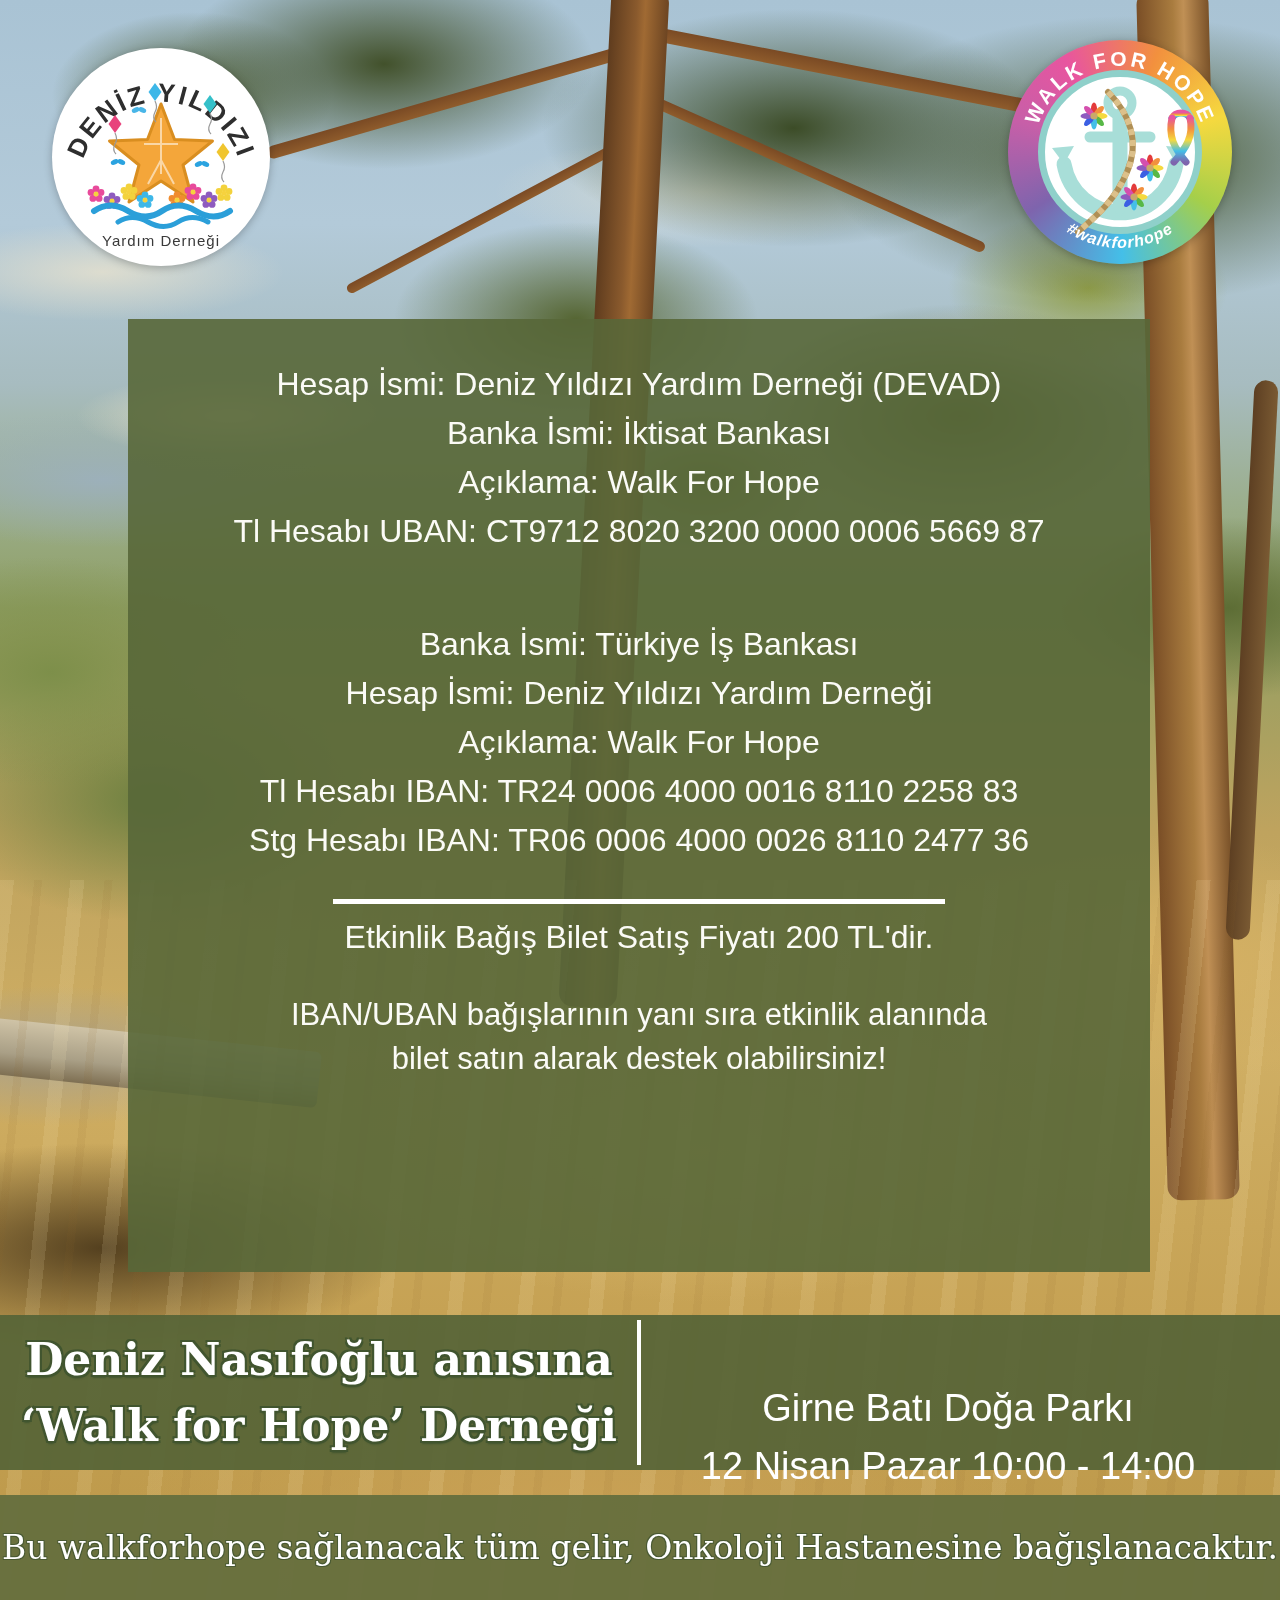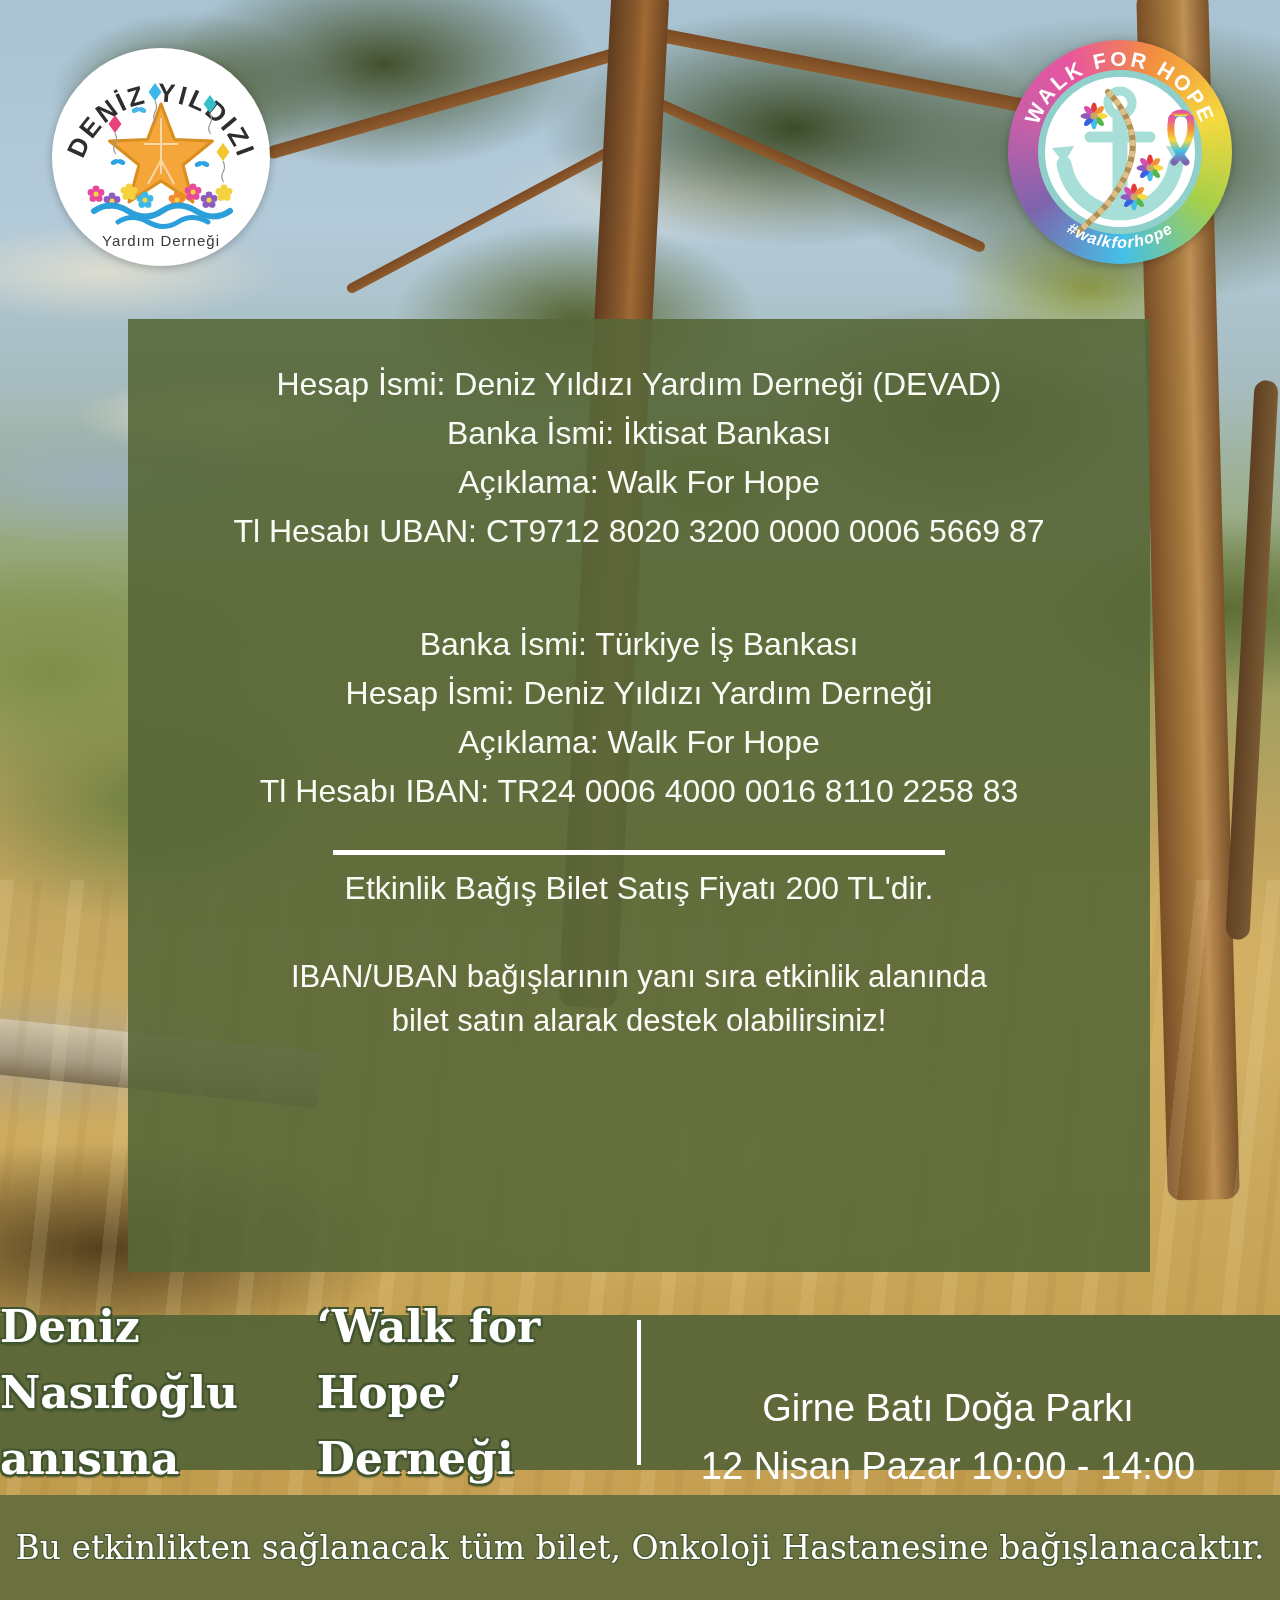--- a/index.html
+++ b/index.html
@@ -66,27 +66,27 @@
   .logo-right svg{position:absolute;inset:0;}
 
   
   .main-box{position:absolute;left:128px;top:319px;width:1022px;height:953px;
     background:rgba(88,103,57,.90);color:#fbfbf6;text-align:center;}
   .box-title{padding-top:13px;font-size:32px;line-height:40px;letter-spacing:.5px;}
   .acct1{margin-top:41px;font-size:32px;line-height:49px;}
   .acct2{margin-top:64px;font-size:32px;line-height:49px;}
   .hr{margin:34px auto 0;width:612px;height:5px;background:#ffffff;}
   .ticket{margin-top:9px;font-size:32px;line-height:49px;}
-  .support{margin-top:42px;font-size:31px;line-height:44px;}
+  .support{margin-top:31px;font-size:31px;line-height:44px;}
 
   
   .event-band{position:absolute;left:0;top:1315px;width:1280px;height:155px;
     background:rgba(86,100,55,.93);color:#ffffff;}
   .band-left{position:absolute;left:0;top:0;width:638px;height:100%;
-    display:flex;flex-direction:row;justify-content:center;align-items:center;
+    display:flex;flex-direction:column;justify-content:center;align-items:center;
     font-family:"DejaVu Serif",serif;font-weight:700;font-size:44px;line-height:66px;
     text-shadow:-2px -2px 0 #41552f,2px -2px 0 #41552f,-2px 2px 0 #41552f,2px 2px 0 #41552f,0 3px 2px #41552f;}
   .band-divider{position:absolute;left:637px;top:5px;width:4px;height:145px;background:#ffffff;}
   .band-right{position:absolute;left:642px;top:0;width:612px;height:100%;
     display:flex;flex-direction:column;justify-content:center;align-items:center;
     font-size:38px;line-height:58px;margin-top:44px;}
 
   
   .footer-band{position:absolute;left:0;top:1495px;width:1280px;height:105px;
     background:rgba(103,112,62,.97);color:#ffffff;display:flex;align-items:center;justify-content:center;
@@ -225,20 +225,21 @@
     <div>Banka İsmi: İktisat Bankası</div>
     <div>Açıklama: Walk For Hope</div>
     <div>Tl Hesabı UBAN: CT9712 8020 3200 0000 0006 5669 87</div>
   </div>
 
   <div class="acct2">
     <div>Banka İsmi: Türkiye İş Bankası</div>
     <div>Hesap İsmi: Deniz Yıldızı Yardım Derneği</div>
     <div>Açıklama: Walk For Hope</div>
     <div>Tl Hesabı IBAN: TR24 0006 4000 0016 8110 2258 83</div>
+    <div>Stg Hesabı IBAN: TR06 0006 4000 0026 8110 2477 36</div>
   </div>
 
   <div class="hr"></div>
 
   <div class="ticket">Etkinlik Bağış Bilet Satış Fiyatı 200 TL'dir.</div>
 
   <div class="support">
     <div>IBAN/UBAN bağışlarının yanı sıra etkinlik alanında</div>
     <div>bilet satın alarak destek olabilirsiniz!</div>
   </div>
@@ -250,14 +251,14 @@
     <div>‘Walk for Hope’ Derneği</div>
   </div>
   <div class="band-divider"></div>
   <div class="band-right">
     <div>Girne Batı Doğa Parkı</div>
     <div>12 Nisan Pazar 10:00 - 14:00</div>
   </div>
 </div>
 
 <div class="footer-band">
-  <div>Bu etkinlikten sağlanacak tüm bilet, Onkoloji Hastanesine bağışlanacaktır.</div>
+  <div>Bu walkforhope sağlanacak tüm gelir, Onkoloji Hastanesine bağışlanacaktır.</div>
 </div>
 
 </body></html>

